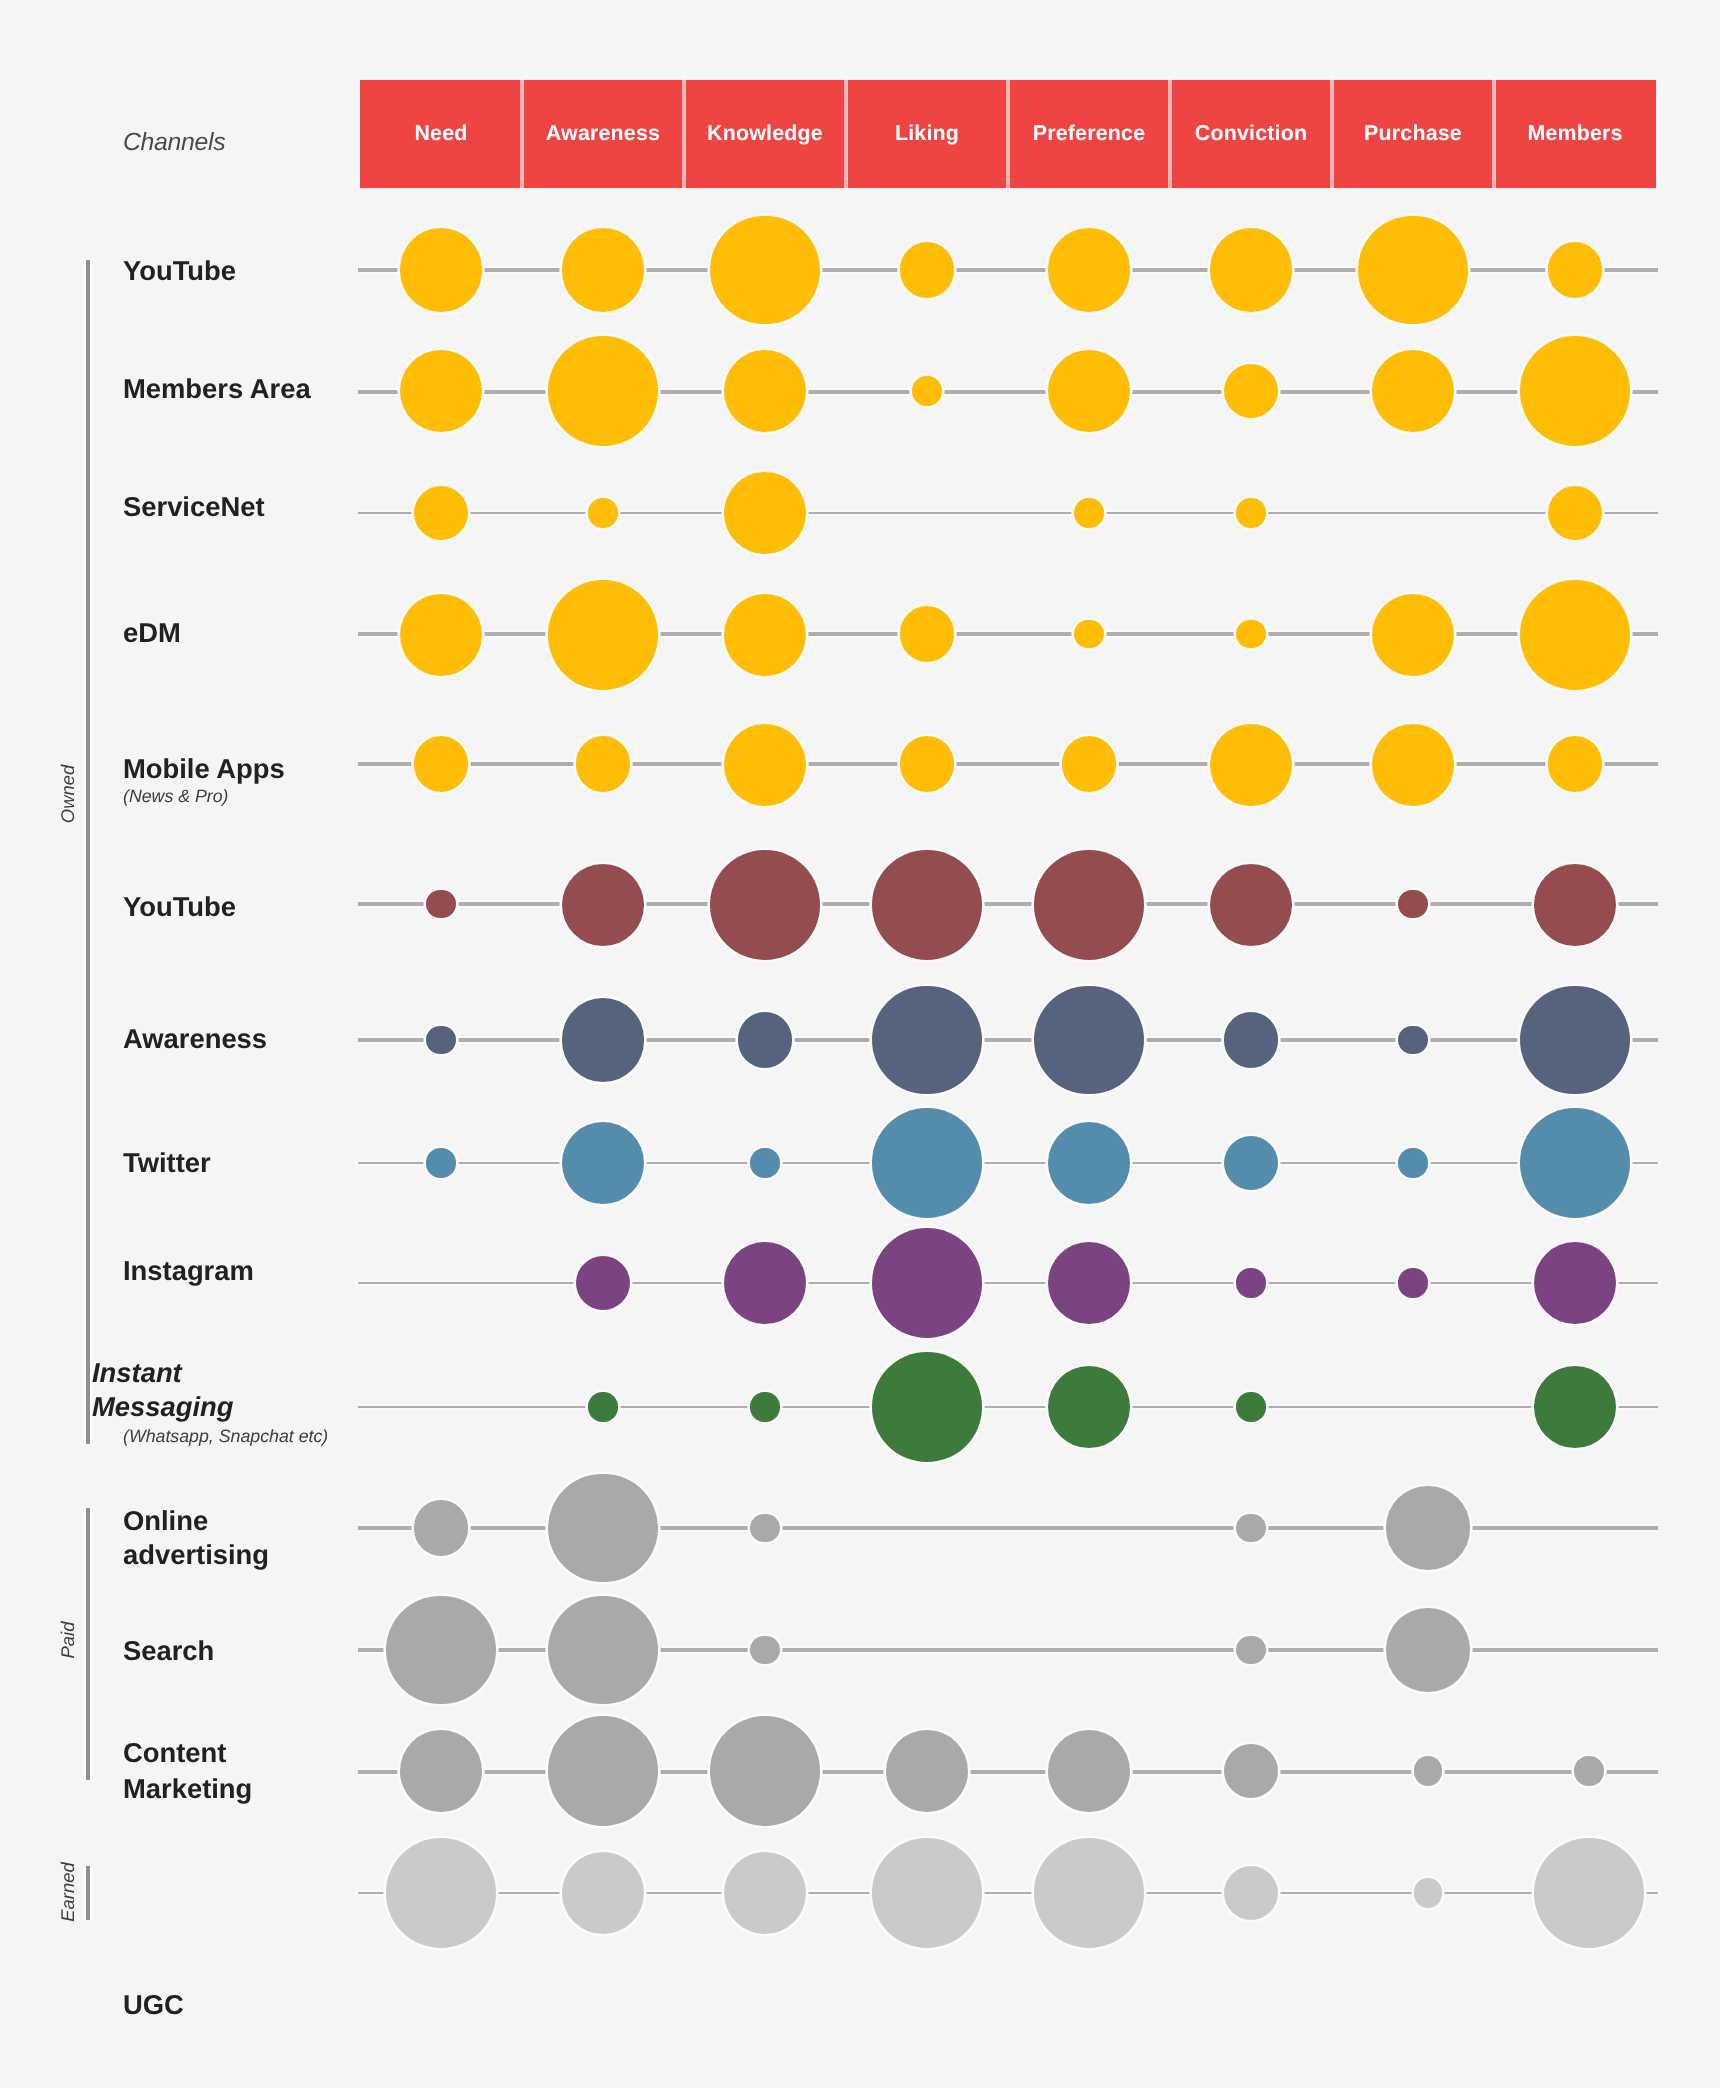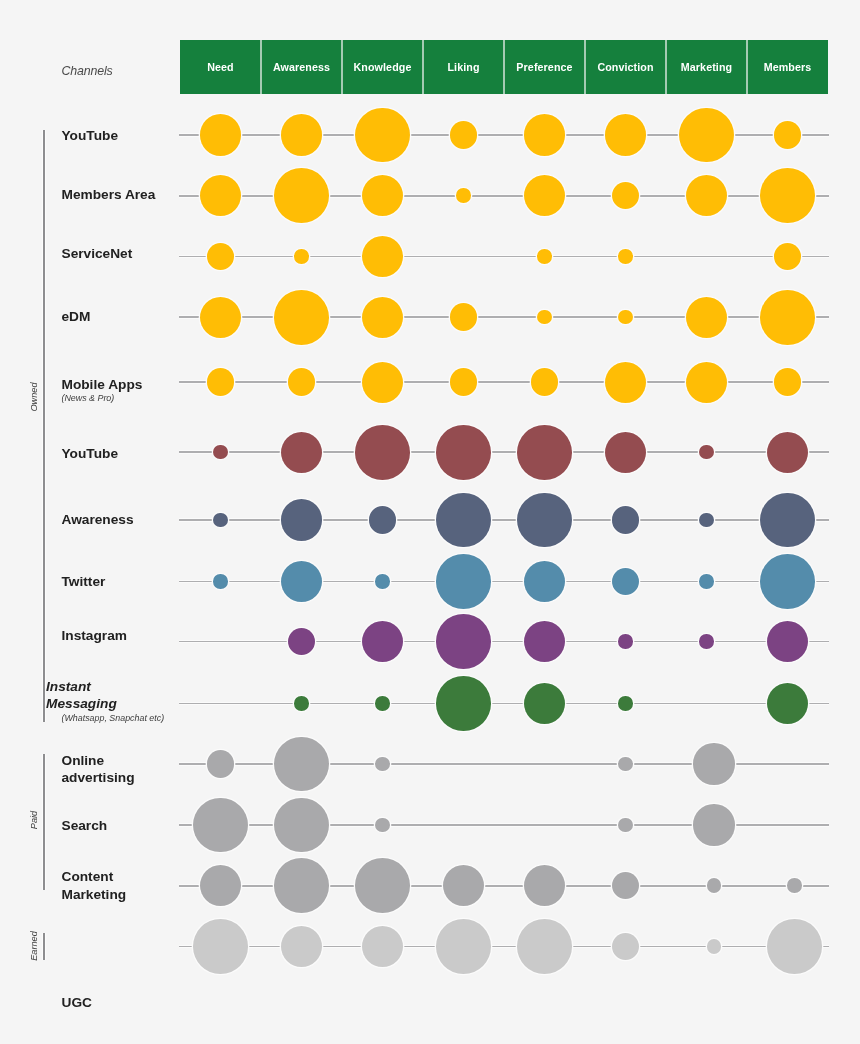--- a/index.html
+++ b/index.html
@@ -16,21 +16,21 @@
     position:absolute;
     font-style:italic;
     font-size:12.4px;
     letter-spacing:-0.15px;
     color:#4a4a4a;
     white-space:nowrap;
   }
 
   .col-head{
     position:absolute;
-    background:#15803d;
+    background:#ef4444;
     display:flex;
     align-items:center;
     justify-content:center;
     box-sizing:border-box;
   }
   .col-head span{
     color:#fff;
     font-weight:bold;
     font-size:10.7px;
     letter-spacing:0.1px;
@@ -109,21 +109,21 @@
 <div class="col-head" style="left:423.0px;top:40.0px;width:81.0px;height:54.0px">
         <span>Liking</span>
       </div>
 <div class="col-head" style="left:504.0px;top:40.0px;width:81.0px;height:54.0px">
         <span>Preference</span>
       </div>
 <div class="col-head" style="left:585.0px;top:40.0px;width:81.0px;height:54.0px">
         <span>Conviction</span>
       </div>
 <div class="col-head" style="left:666.0px;top:40.0px;width:81.0px;height:54.0px">
-        <span>Marketing</span>
+        <span>Purchase</span>
       </div>
 <div class="col-head" style="left:747.0px;top:40.0px;width:81.0px;height:54.0px">
         <span>Members</span>
       </div>
 <div class="col-divider" style="left:260.3px;top:40.0px;height:54.0px"></div>
 <div class="col-divider" style="left:341.3px;top:40.0px;height:54.0px"></div>
 <div class="col-divider" style="left:422.3px;top:40.0px;height:54.0px"></div>
 <div class="col-divider" style="left:503.3px;top:40.0px;height:54.0px"></div>
 <div class="col-divider" style="left:584.3px;top:40.0px;height:54.0px"></div>
 <div class="col-divider" style="left:665.3px;top:40.0px;height:54.0px"></div>

